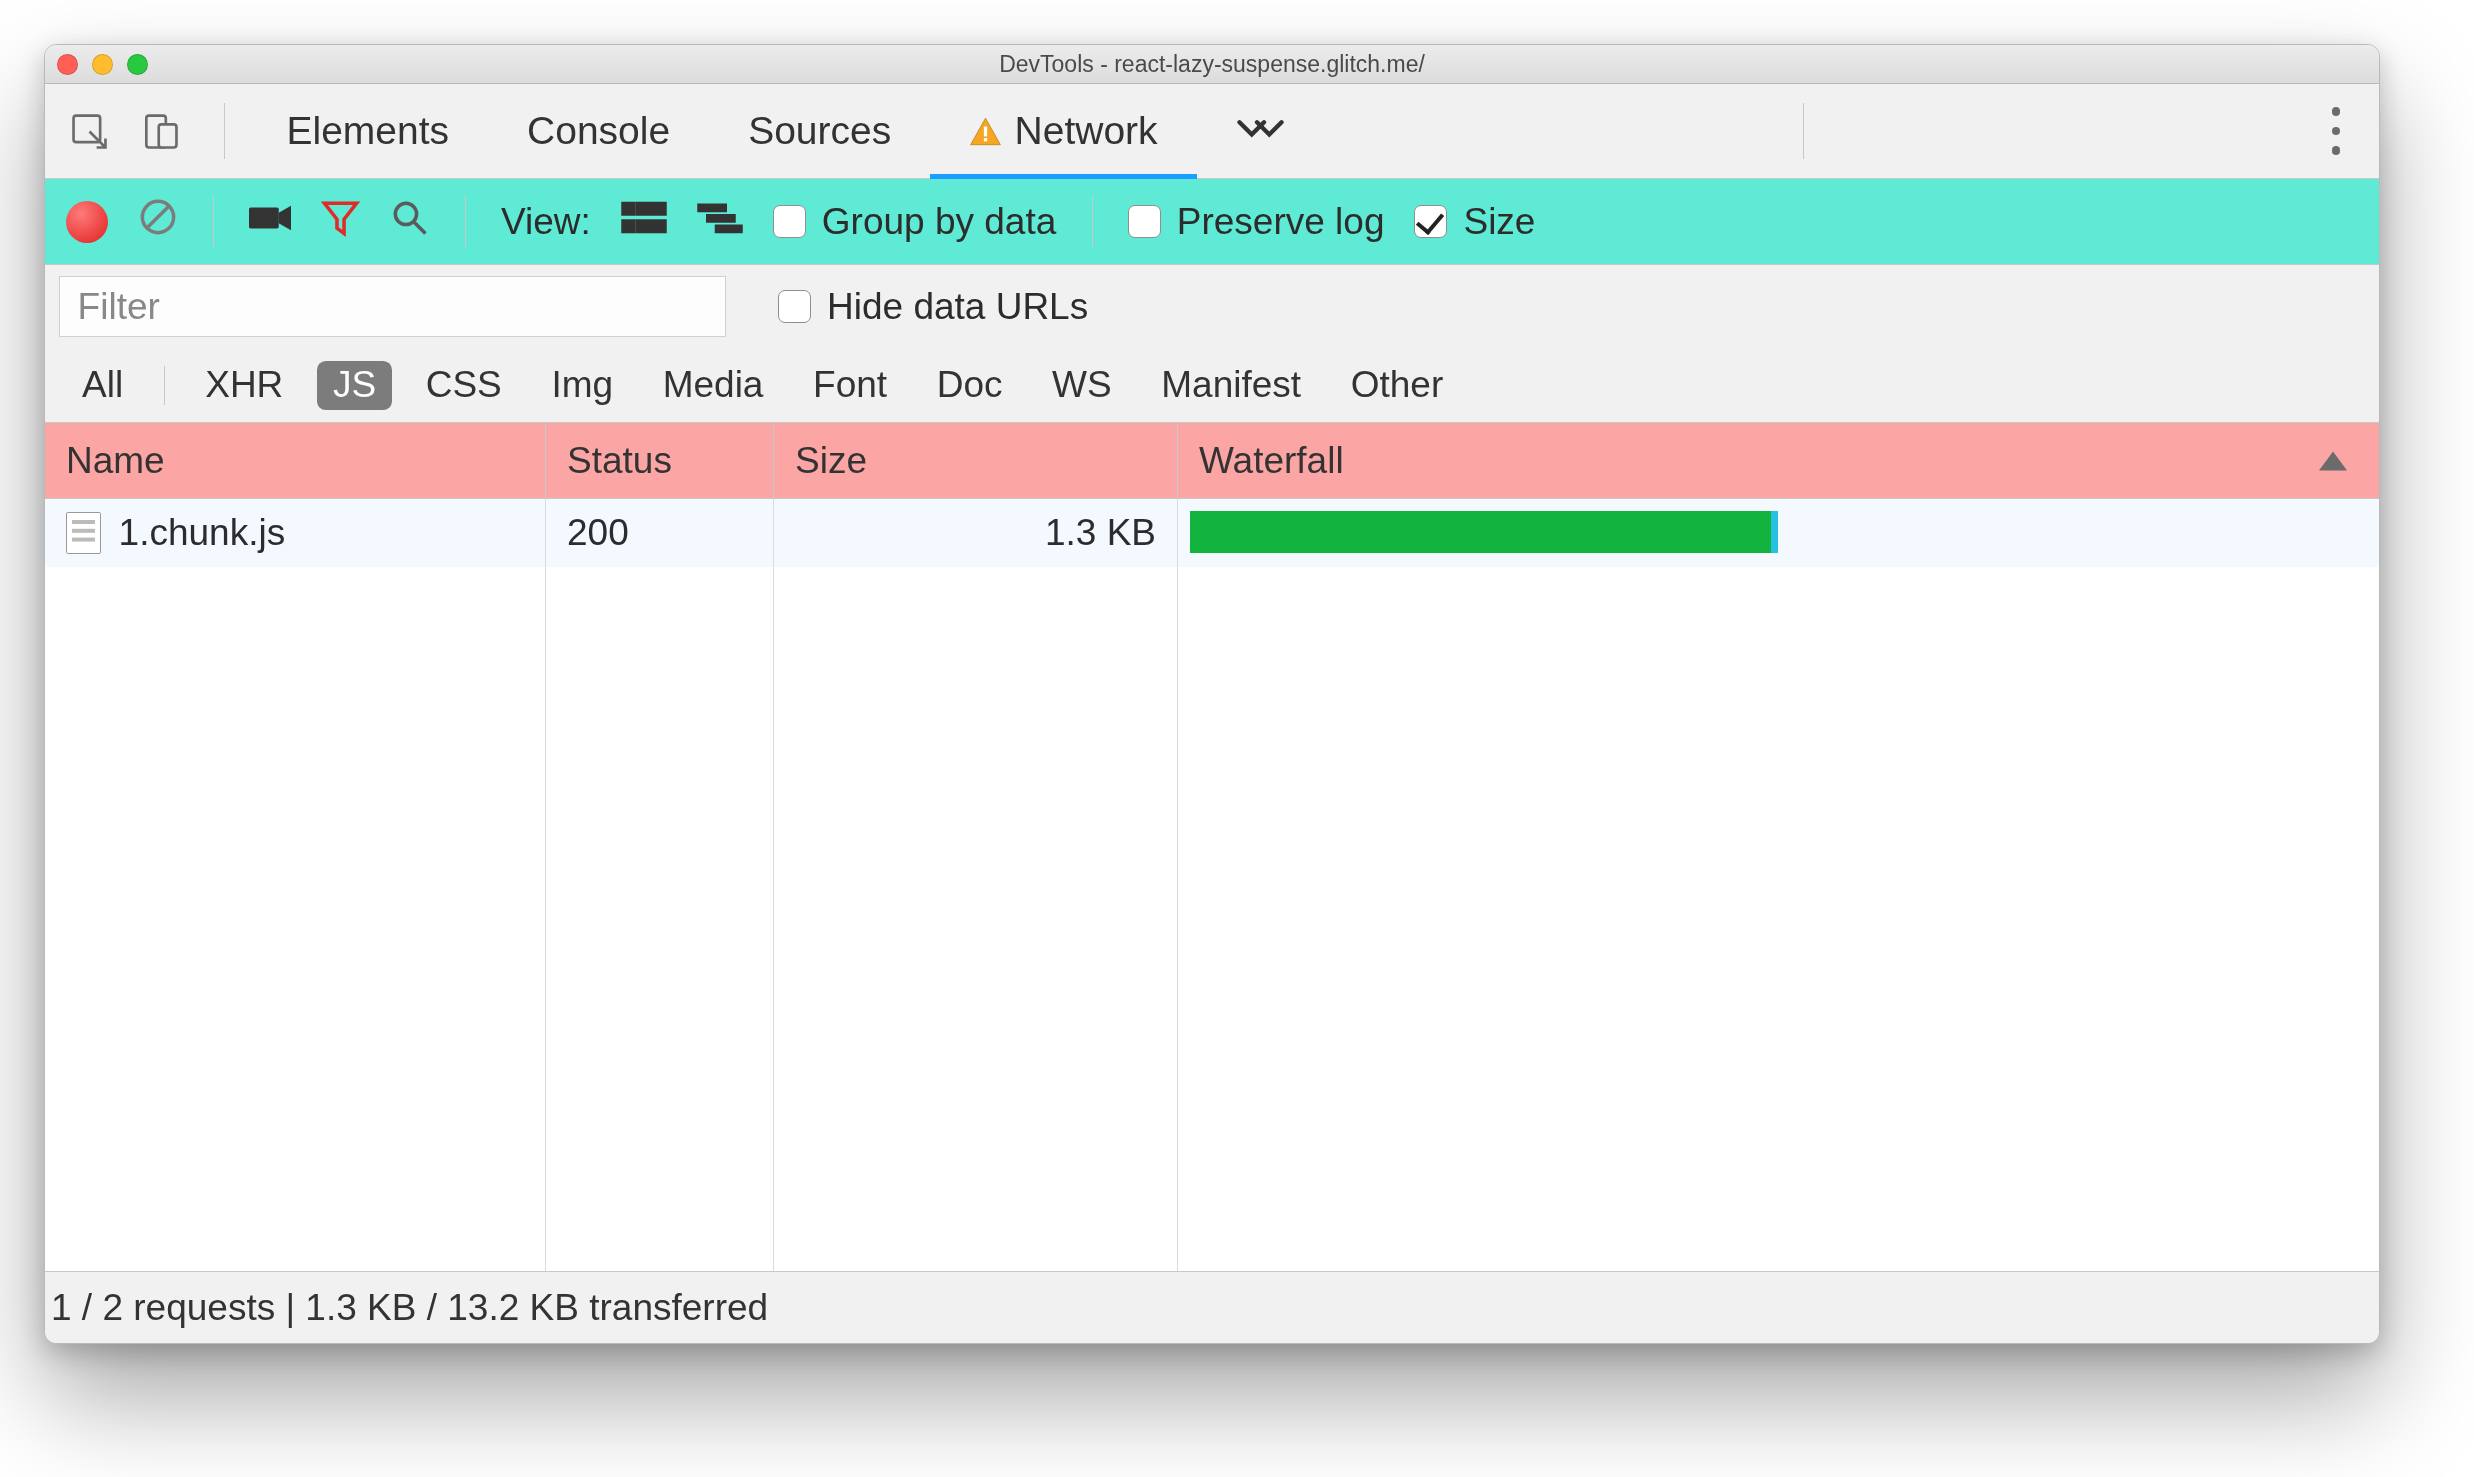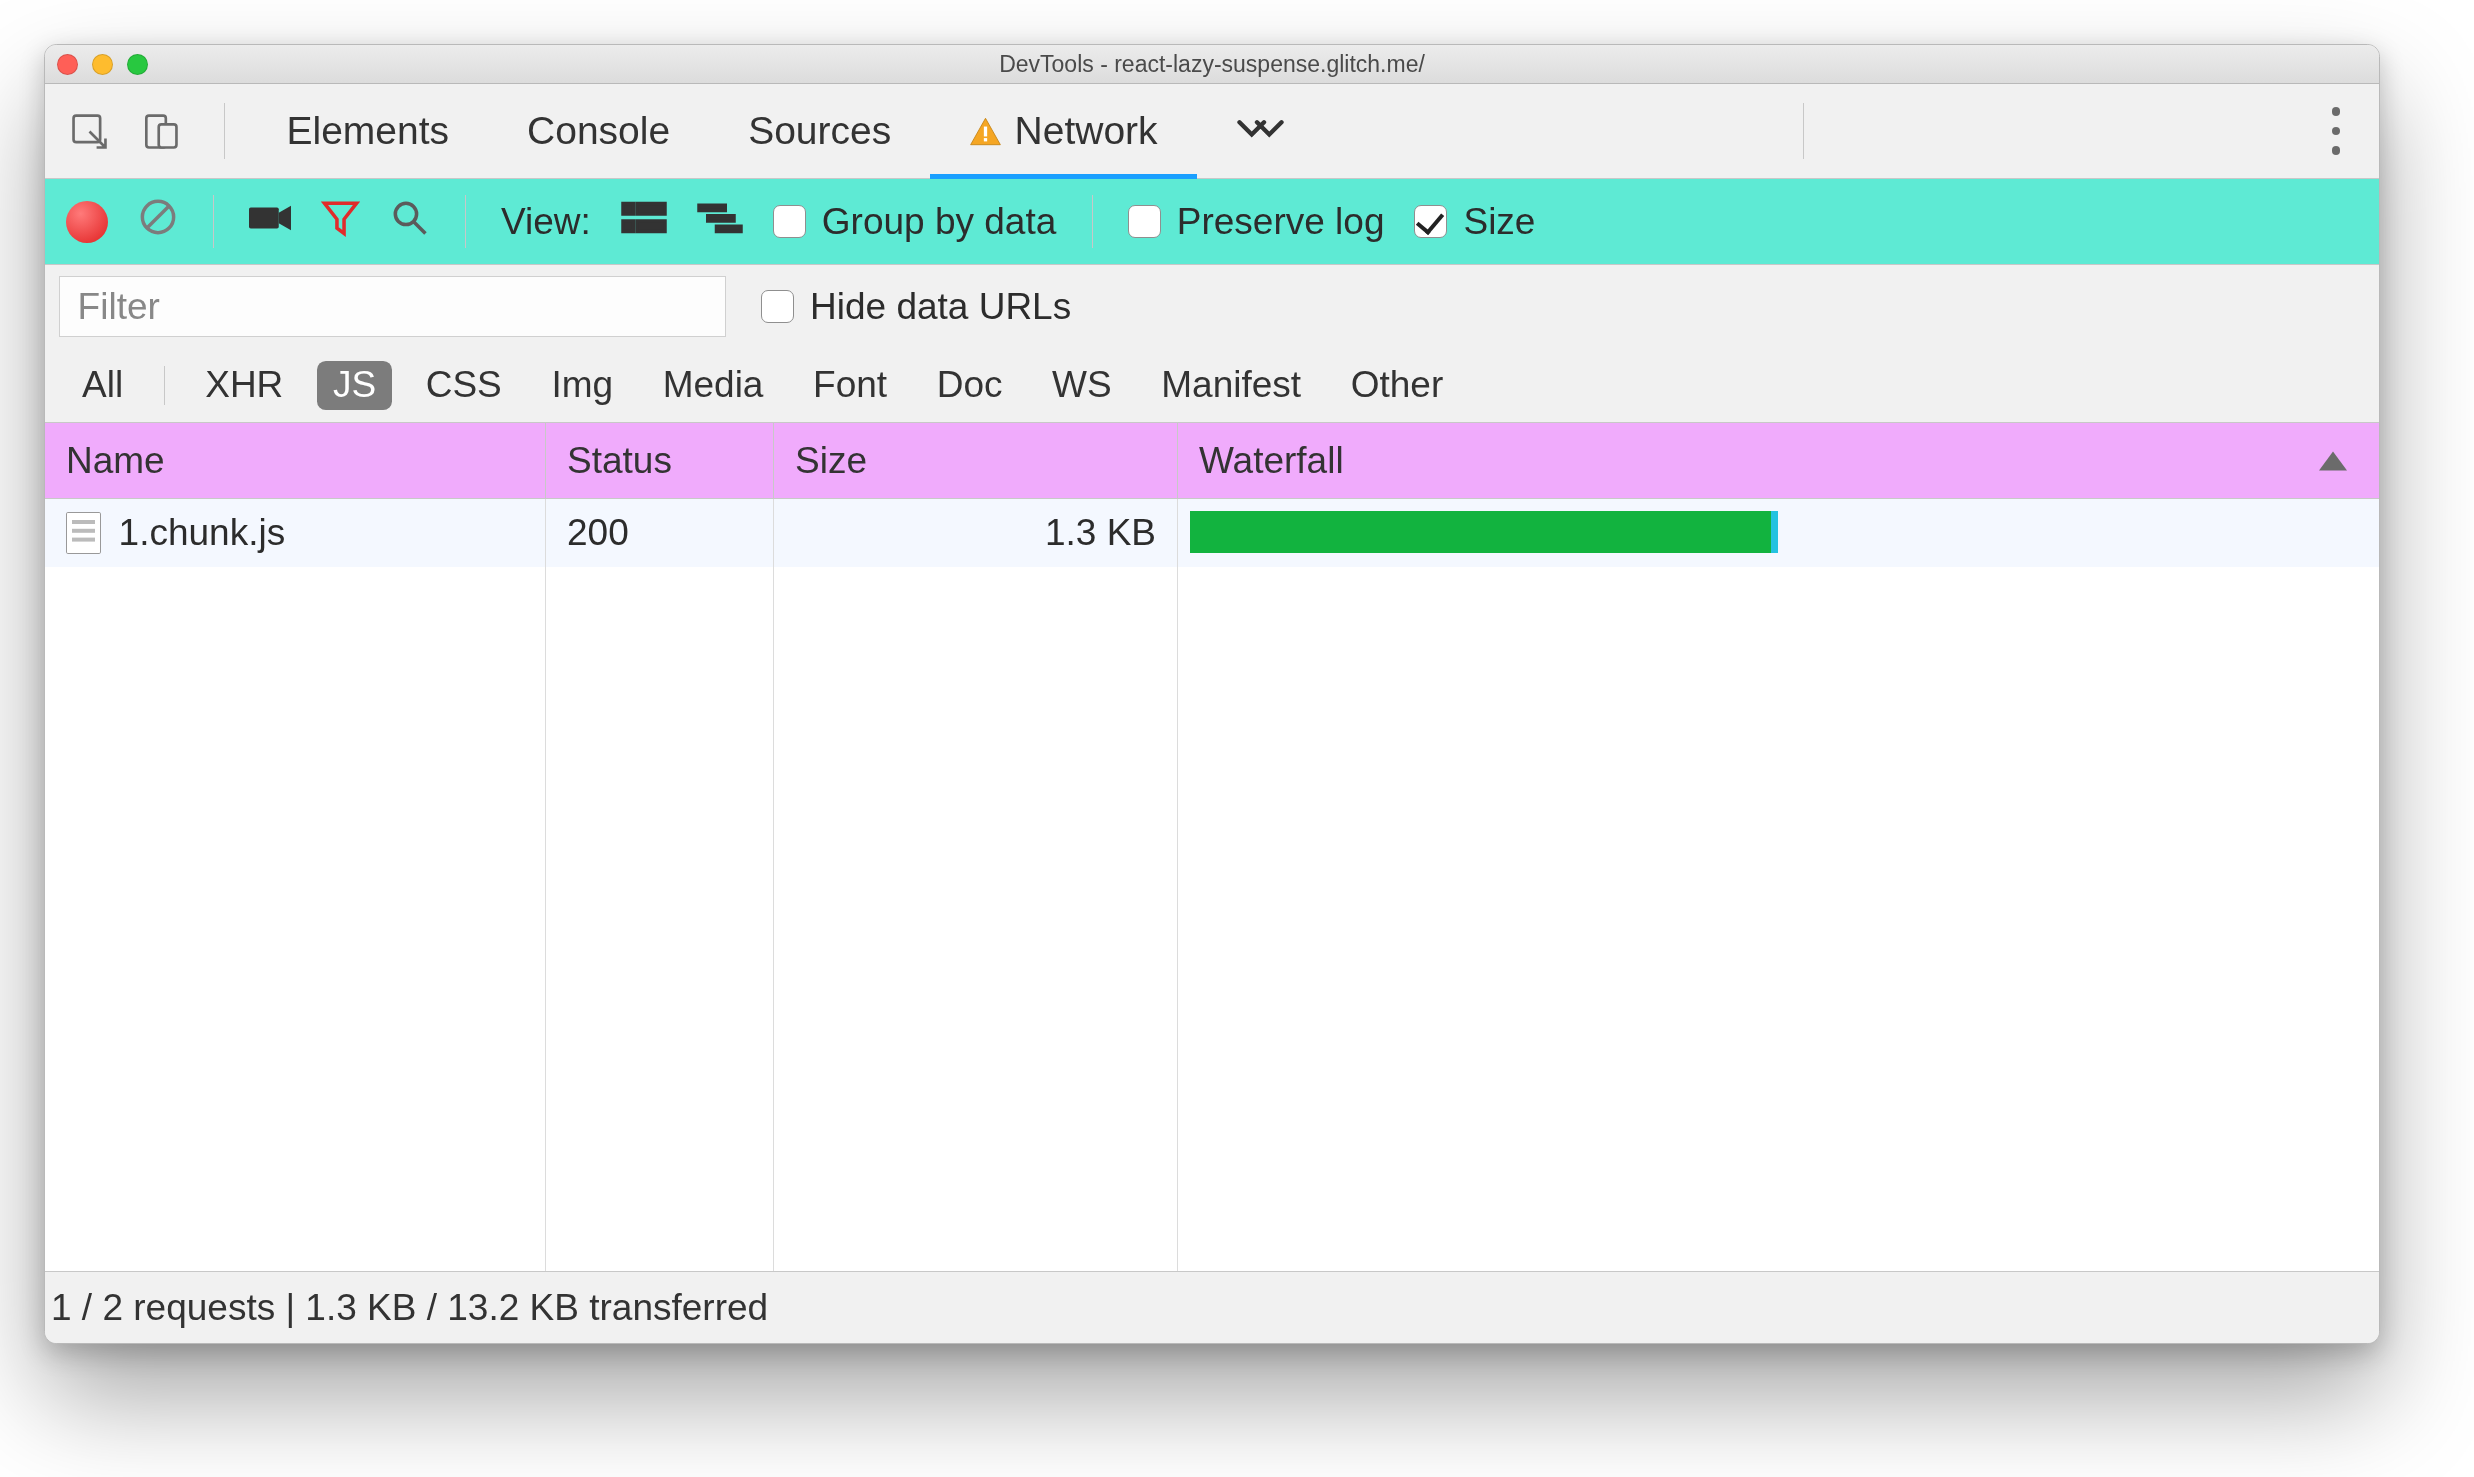--- a/index.html
+++ b/index.html
@@ -106,21 +106,21 @@
     background:#fff;border:0.9px solid #8f8f8f;
     position:relative; flex:0 0 auto;
   }
   .chk.checked::after{
     content:""; position:absolute; left:7px; top:1.8px; width:12.3px;height:21px;
     border:solid #222; border-width:0 4.4px 4.4px 0; transform:rotate(40deg);
   }
   .chklabel{display:flex;align-items:center;gap:16px;white-space:nowrap;}
   
   .filterrow{
-    height:83px; display:flex; align-items:center; gap:35px;
+    height:83px; display:flex; align-items:center; gap:52px;
     padding: 0 14px;
     background:#f1f1f1;
     flex:0 0 auto;
   }
   .filter-input{
     width: 667px; height:61px;
     border:0.9px solid #d0d0d0; background:#fdfdfd;
     font-size:37px; padding:0 17.6px; color:#333;
   }
   .filter-input::placeholder{color:#888;}
@@ -143,21 +143,21 @@
     flex:1 1 auto; display:flex; flex-direction:column;
     border-top:1.8px solid #c8c8c8;
     background:#fff;
     min-height:0;
   }
   .thead,.trow{
     display:grid;
     grid-template-columns: 501px 228px 404px 1fr;
   }
   .thead{
-    height:76px; background:#f0abfc; border-bottom:1.8px solid #c8c8c8;
+    height:76px; background:#fca5a5; border-bottom:1.8px solid #c8c8c8;
     font-size:37px; color:#333;
   }
   .th{ display:flex; align-items:center; padding:0 21px; border-right:0.9px solid #c8c8c8; position:relative;}
   .th:last-child{border-right:none;}
   .th.sort::after{
     content:""; position:absolute; right:32px; top:50%; transform:translateY(-50%);
     width:0;height:0;border-left:14px solid transparent;border-right:14px solid transparent;border-bottom:19.3px solid #6b6b6b;
   }
   .tbody{flex:1 1 auto; overflow:hidden;}
   .trow{ height:68px; font-size:37px; color:#2c2c2c; background:#f4f8ff;}

